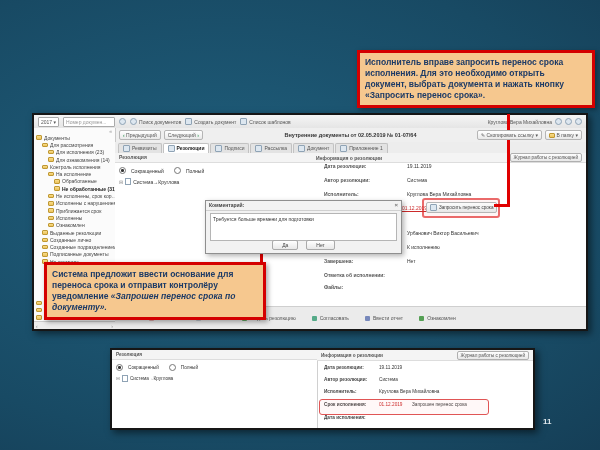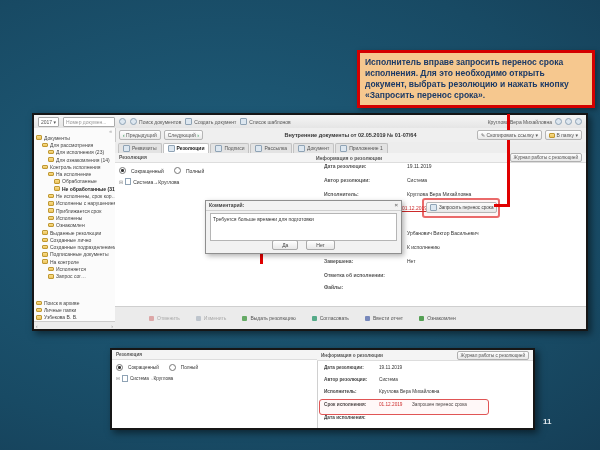--- a/index.html
+++ b/index.html
@@ -391,21 +391,24 @@
           <span>Ознакомлен</span>
         </span>
       </div>
   </div>
 
   <div class="rline" style="left:507px;top:114px;width:3px;height:92px;"></div>
   <div class="rline" style="left:494px;top:204px;width:16px;height:3px;"></div>
   <div class="rline" style="left:260px;top:249px;width:3px;height:15px;"></div>
 
   <div class="callout callout-top">
-    <span>Исполнитель вправе запросить перенос срока исполнения. Для это необходимо открыть документ, выбрать резолюцию и нажать кнопку «Запросить перенос срока».</span>
+    <span>Исполнитель вправе запросить перенос срока исполнения. Для это необходимо открыть документ, выбрать документа и нажать кнопку «Запросить перенос срока».</span>
+  </div>
+  <div class="callout callout-bottom">
+    <span>Система предложит ввести основание для переноса срока и отправит контролёру уведомление </span><span class="em">«Запрошен перенос срока по документу».</span>
   </div>
 
   <div class="window" id="small-shot">
     <div class="ss-left">
       <div class="sec-head" style="font-size:4.7px;">Резолюция</div>
       <div class="radio-row" style="font-size:4.7px;">
         <span class="ritem">
           <span class="radio on"></span>
           <span class="rlabel">Сокращенный</span>
         </span>

